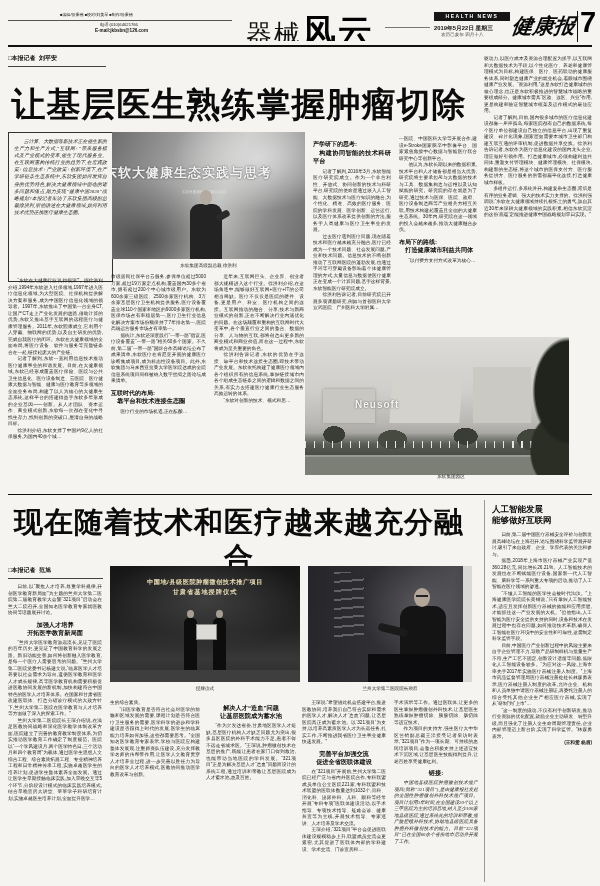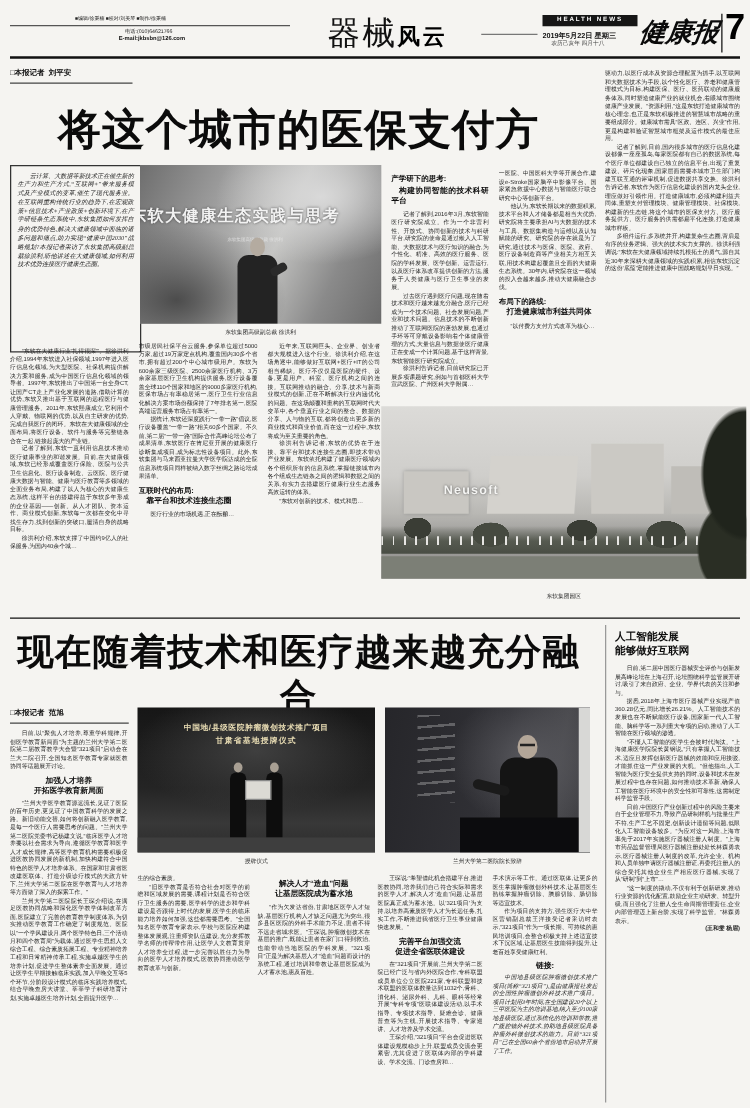--- a/index.html
+++ b/index.html
@@ -23,21 +23,21 @@
 </head>
 <body>
 
 <div class="c" style="left:0;top:0;width:600px;height:48px">
   <div class="c" style="left:60px;top:12px;width:180px;font-size:4px;color:#222;white-space:nowrap">■编辑/徐秉楠  ■校对/刘美琴  ■制作/徐秉楠</div>
   <div class="c rule" style="left:8px;top:19.5px;width:224px;height:0.7px;background:#555"></div>
   <div class="c" style="left:100px;top:22px;width:120px;font-size:4.2px;color:#222">电话:(010)64621766</div>
   <div class="c" style="left:95px;top:28px;width:130px;font-size:4.6px;font-weight:700;color:#111">E-mail:jkbsbn@126.com</div>
 
   <div class="c" style="left:240px;top:9px;width:140px;height:32px;text-align:center;white-space:nowrap">
-    <span style="font-size:26px;font-weight:500;letter-spacing:2px;color:#111">器械</span><span style="font-size:18px;font-weight:900;letter-spacing:2px;color:#000">风云</span>
+    <span style="font-size:26px;font-weight:500;letter-spacing:2px;color:#111">器械</span><span style="font-size:34px;font-weight:900;letter-spacing:2px;color:#000">风云</span>
   </div>
   <div class="c rule" style="left:385px;top:27px;width:45px;height:0.7px;background:#777"></div>
 
   <div class="c" style="left:434px;top:12px;width:76px;height:9px;background:#161616;color:#fff;text-align:center;
               font-size:5px;font-weight:700;letter-spacing:1.5px;line-height:9px"><span>HEALTH  NEWS</span></div>
   <div class="c" style="left:434px;top:23.5px;width:80px;font-size:5.8px;font-weight:700;color:#111;white-space:nowrap">2019年5月22日 星期三</div>
   <div class="c" style="left:441px;top:31.5px;width:70px;font-size:4.6px;color:#444;white-space:nowrap">农历己亥年  四月十八</div>
 
   <div class="c" style="left:512px;top:12px;width:66px;font-size:21px;font-weight:700;font-style:italic;
               font-family:'DejaVu Serif',serif;transform:skewX(-8deg);color:#0a0a0a;white-space:nowrap">健康报</div>
@@ -45,21 +45,21 @@
   <div class="c" style="left:580px;top:6px;width:20px;font-size:29px;font-weight:900;color:#000">7</div>
 
   <div class="c rule" style="left:8px;top:45px;width:584px;height:1.8px"></div>
 </div>
 
 <div class="c byline" style="left:8px;top:54px;width:98px">
   <span>□本报记者</span>&nbsp;
   <span>刘平安</span>
 </div>
 
-<div class="c hl" style="left:0;top:84px;width:478px;font-size:34px;line-height:40px">将这个城市的医保支付方</div>
+<div class="c hl" style="left:0;top:84px;width:478px;font-size:34px;line-height:40px">让基层医生熟练掌握肿瘤切除</div>
 
 <div class="c" style="left:8px;top:132px;width:93px;height:138px;border:1px solid #333;padding:5px;background:#f5f4f1">
   <div class="kai" style="font-size:4.9px;line-height:7.1px;text-align:justify;color:#1d1d1d;text-indent:2em">云计算、大数据等新技术正在催生新的生产力和生产方式,“互联网+”带来服务模式及产业模式的变革,催生了现代服务业。在互联网重构传统行业的趋势下,在宏观政策+信息技术+产业政策+创新环境下,在产学研链条生态系统中,东软集团如何发挥自身的优势特色,解决大健康领域中面临的诸多问题和痛点,助力实现“健康中国2030”战略规划?本报记者采访了东软集团高级副总裁徐洪利,听他讲述在大健康领域,如何利用技术优势连接医疗健康生态圈。</div>
 </div>
 
 <div class="c photo" style="left:112px;top:132px;width:193px;height:127px;
             background:
               radial-gradient(140px 90px at 75% 20%, #d9d9d9 0%, rgba(0,0,0,0) 60%),
               radial-gradient(160px 110px at 15% 85%, #4c4c4c 0%, rgba(0,0,0,0) 55%),
               linear-gradient(115deg,#6e6e6e 0%,#9e9e9e 30%,#c4c4c2 55%,#8a8a8a 78%,#6a6a6a 100%)">
@@ -104,21 +104,21 @@
   <div class="kick">互联时代的布局:</div>
   <div class="sub2">靠平台和技术连接生态圈</div>
   <p>医疗行业的市场机遇,正在酝酿…</p>
 </div>
 <div class="c bt" style="left:214px;top:274px;width:90px;height:216px">
   <p>近年来,互联网巨头、企业界、创业者都大规模进入这个行业。徐洪利介绍,在这场角逐中,能够做好互联网+医疗+IT的公司相当稀缺。医疗不仅仅是医院的硬件、设备,更是用户、科室、医疗机构之间的连接。互联网推动的融合、分享,技术与新商业模式的创新,正在不断解决行业内涵优化的问题。在这场颠覆和重构的互联网时代大变革中,各个垂直行业之间的整合、数据的分享、人与物的互联,都将创造出更多新的商业模式和商业价值,而在这一过程中,东软将成为至关重要的角色。</p>
   <p>徐洪利告诉记者,东软的优势在于连接、靠平台和技术连接生态圈,即技术带动产业发展。东软依托构建了健康医疗领域内各个组织所有的信息系统,掌握链接城市内各个组成生态链条之间的逻辑和数据之间的关系,有实力去搭建医疗健康行业生态服务高效运转的体系。</p>
   <p>“东软对创新的技术、模式和思…</p>
 </div>
 
-<div class="c photo" style="left:305px;top:325px;width:292px;height:138px;
+<div class="c photo" style="left:305px;top:337px;width:264px;height:138px;
             background:linear-gradient(#dcdbd8 0%,#cfcecb 40%,#b9b8b4 62%,#a4a3a0 72%,#8f8e8b 100%)">
   <div style="position:absolute;left:18px;top:52px;width:52px;height:34px;background:#c9c7c2;box-shadow:0 0 3px #9a9a97"></div>
   <div style="position:absolute;left:86px;top:40px;width:70px;height:46px;background:#d4d2cd;transform:skewX(-4deg)"></div>
   <div style="position:absolute;left:168px;top:30px;width:58px;height:56px;background:#cbc9c4"></div>
   <div style="position:absolute;left:232px;top:48px;width:40px;height:38px;background:#bfbdb8"></div>
   <div style="position:absolute;left:0;top:84px;width:292px;height:34px;
               background:radial-gradient(18px 14px at 10% 40%,#3a3d35 60%,rgba(0,0,0,0) 61%),
                          radial-gradient(24px 16px at 30% 55%,#464a40 60%,rgba(0,0,0,0) 61%),
                          radial-gradient(20px 14px at 55% 45%,#3a3d35 60%,rgba(0,0,0,0) 61%),
                          radial-gradient(26px 18px at 78% 55%,#41453c 60%,rgba(0,0,0,0) 61%),

